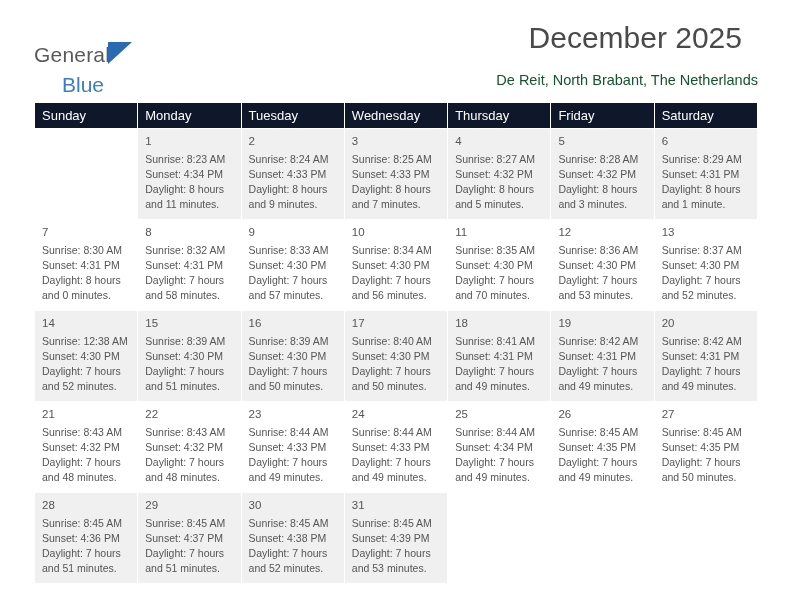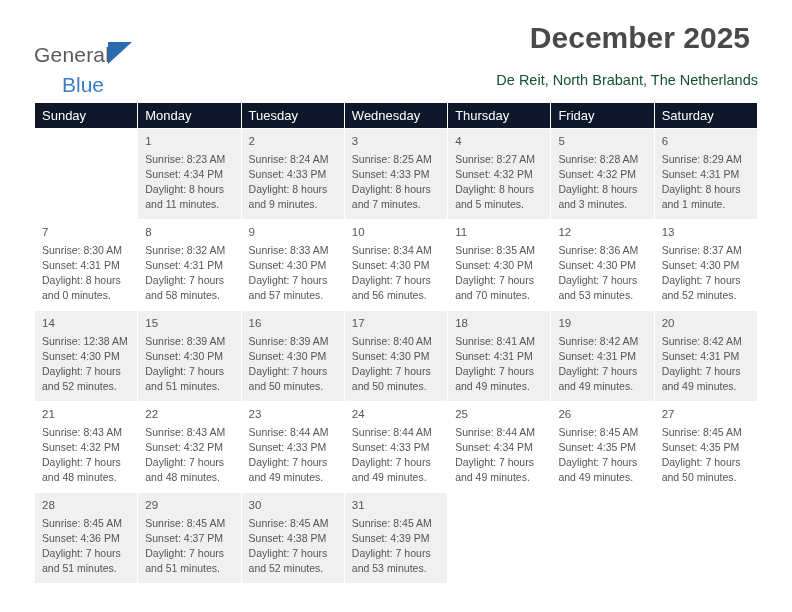--- a/index.html
+++ b/index.html
@@ -53,23 +53,23 @@
     border-left: 24px solid #2a6ab0;
     border-bottom: 22px solid transparent;
   }
   .title-block {
     text-align: right;
     padding-top: 0px;
   }
   .month-title {
     font-size: 30px;
     color: #4a4a4a;
-    font-weight: bold;
+    font-weight: normal;
     line-height: 1.1;
-    margin: 8px;
+    margin: 16px;
   }
   .location {
     font-size: 14.5px;
     color: #14532d;
     margin-top: 18px;
   }
   table.cal {
     width: 724px;
     border-collapse: collapse;
     margin-top: 14px;

